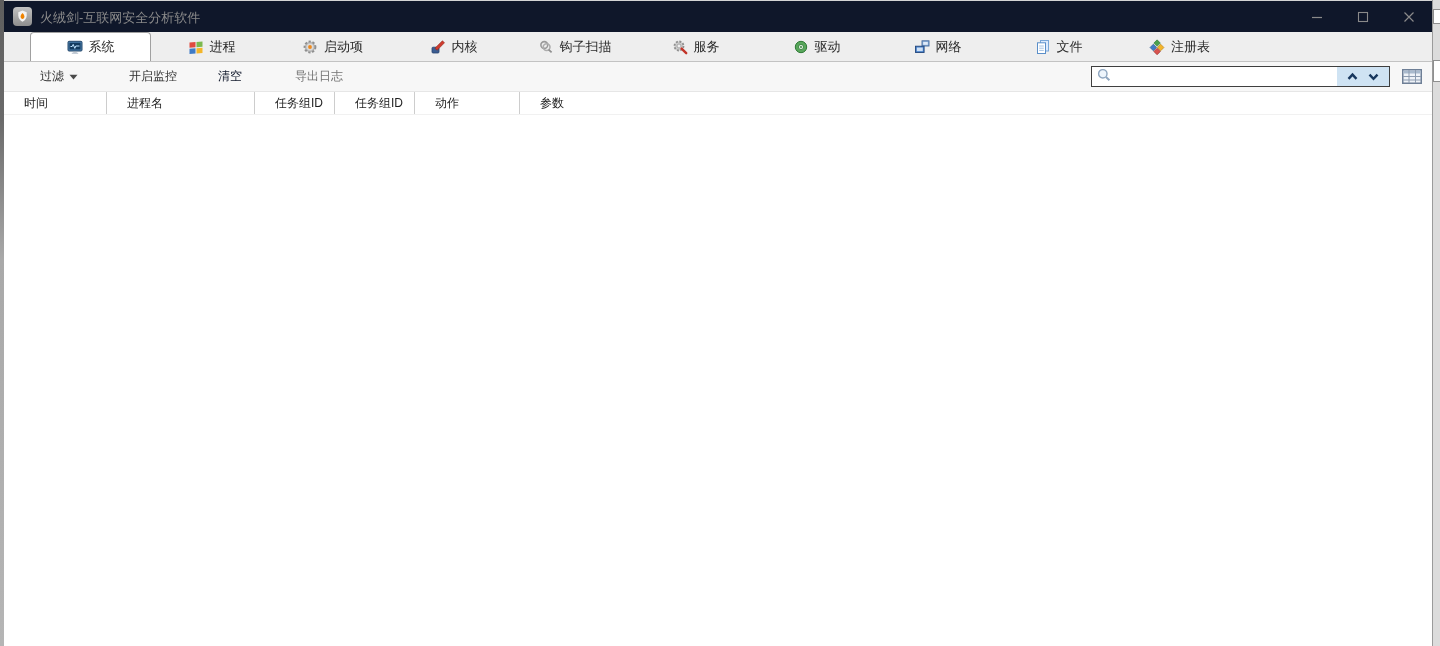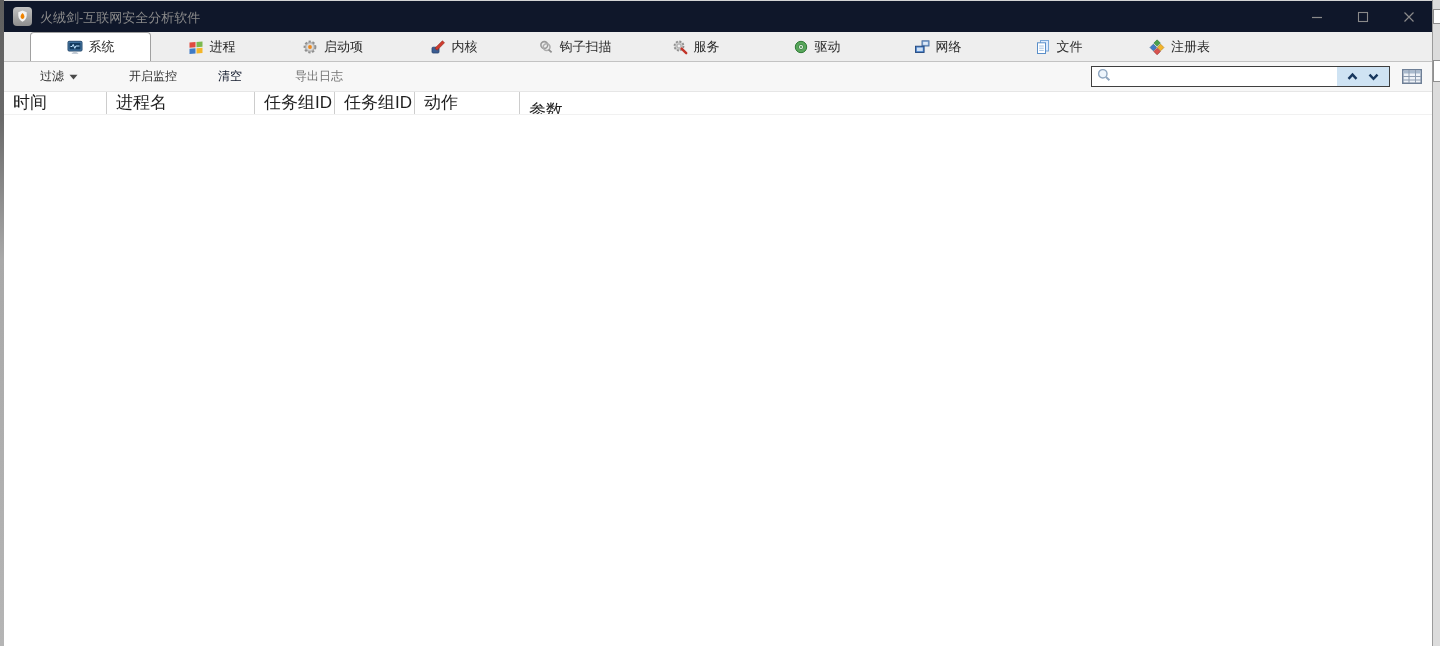--- a/index.html
+++ b/index.html
@@ -52,23 +52,23 @@
   .search-input { flex:1 1 auto; min-width:0; border:none; outline:none; height:17px;
     font-size:12px; font-family:"Liberation Sans","DejaVu Sans",sans-serif; }
   .search-arrows { flex:0 0 auto; width:52px; height:19px; background:#cfe3f3;
     display:flex; align-items:center; justify-content:space-evenly; }
   .grid-btn { position:absolute; left:1395px; top:5px; width:26px; height:19px;
     display:flex; align-items:center; justify-content:center; }
 
   
   .thead { position:absolute; top:91px; left:0; width:100%; height:23px;
     background:#fff; display:flex; border-bottom:1px solid #f1f1f1; }
-  .th { padding-left:9px; font-size:17px; color:#1e1e1e; line-height:22px;
+  .th { padding-left:20px; font-size:12px; color:#1e1e1e; line-height:22px;
     border-right:1px solid #cdcdcd; white-space:nowrap; overflow:hidden; }
-  .th:last-child { border-right:none; flex:1 1 auto;margin-top:8px; }
+  .th:last-child { border-right:none; flex:1 1 auto; }
 
   .tbody { position:absolute; top:114px; left:0; right:0; bottom:0; background:#fff; }
 </style>
 </head>
 <body>
 
 <div class="bg-left"></div>
 <div class="bg-right"></div>
 <div class="bg-frag frag1"></div>
 <div class="bg-frag frag2"></div>

